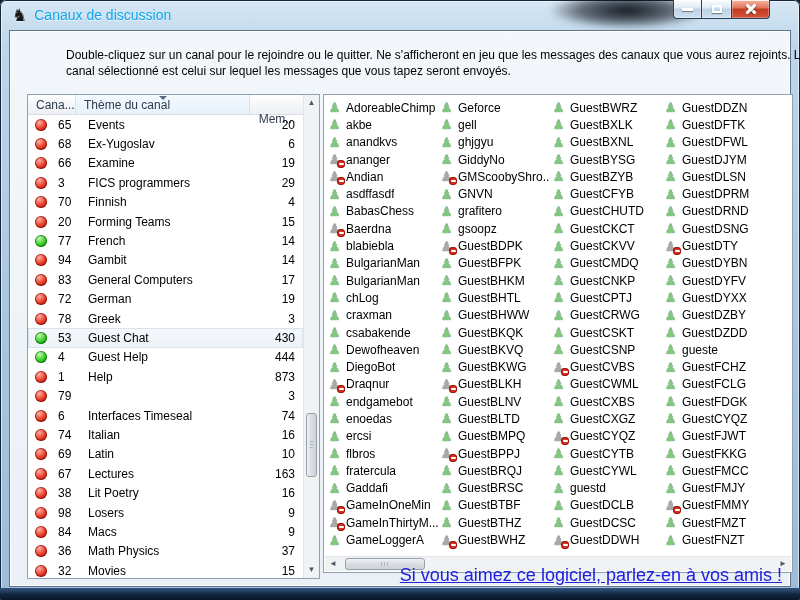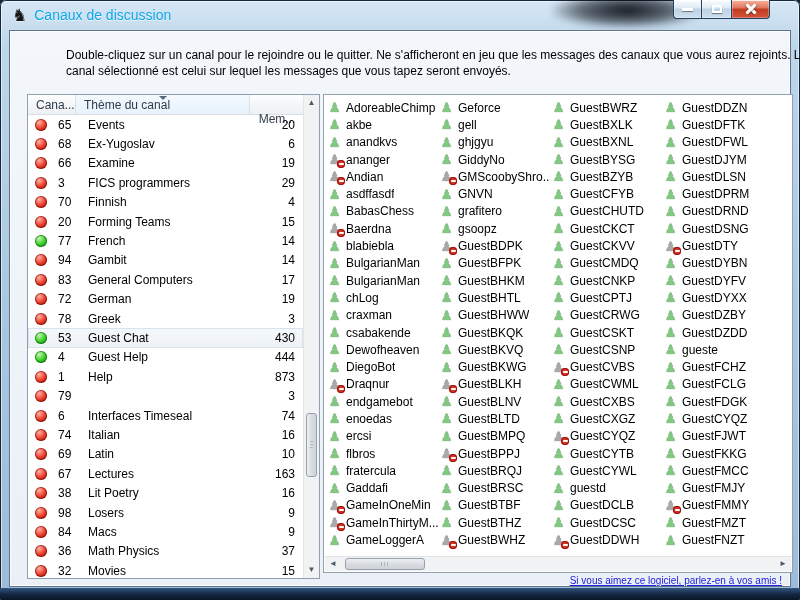--- a/index.html
+++ b/index.html
@@ -110,21 +110,21 @@
   .hscroll { position:absolute; left:1px; right:1px; bottom:1px; height:15px;
     background:#f1f2f4; border-top:1px solid #e2e4e8; box-sizing:border-box; }
   .harrow { position:absolute; top:0; height:100%; width:16px; text-align:center;
     font-size:8px; color:#4d5866; line-height:14px; }
   .harrow.left { left:0; } .harrow.right { right:0; }
   .hthumb { position:absolute; left:20px; width:78px; top:1px; bottom:1px; border-radius:3px;
     background:linear-gradient(180deg,#eef0f2,#d9dde2 50%,#ced3d9); border:1px solid #98a0ab; }
   .hthumb::after { content:''; position:absolute; top:3px; bottom:3px; left:50%; width:8px;
     margin-left:-4px; background:repeating-linear-gradient(90deg,#aeb6c0 0 1px,transparent 1px 3px); }
 
-  .footer-link { position:absolute; right:8px; bottom:0; font-size:10px; color:#2220dd;
+  .footer-link { position:absolute; right:8px; bottom:0; font-size:18px; color:#2220dd;
     text-decoration:underline; cursor:pointer; }
 </style>
 </head>
 <body>
 
 <div id="stage">
   <div class="frame"></div>
 
   <div class="titlebar">
     <div class="title-blob"></div>

